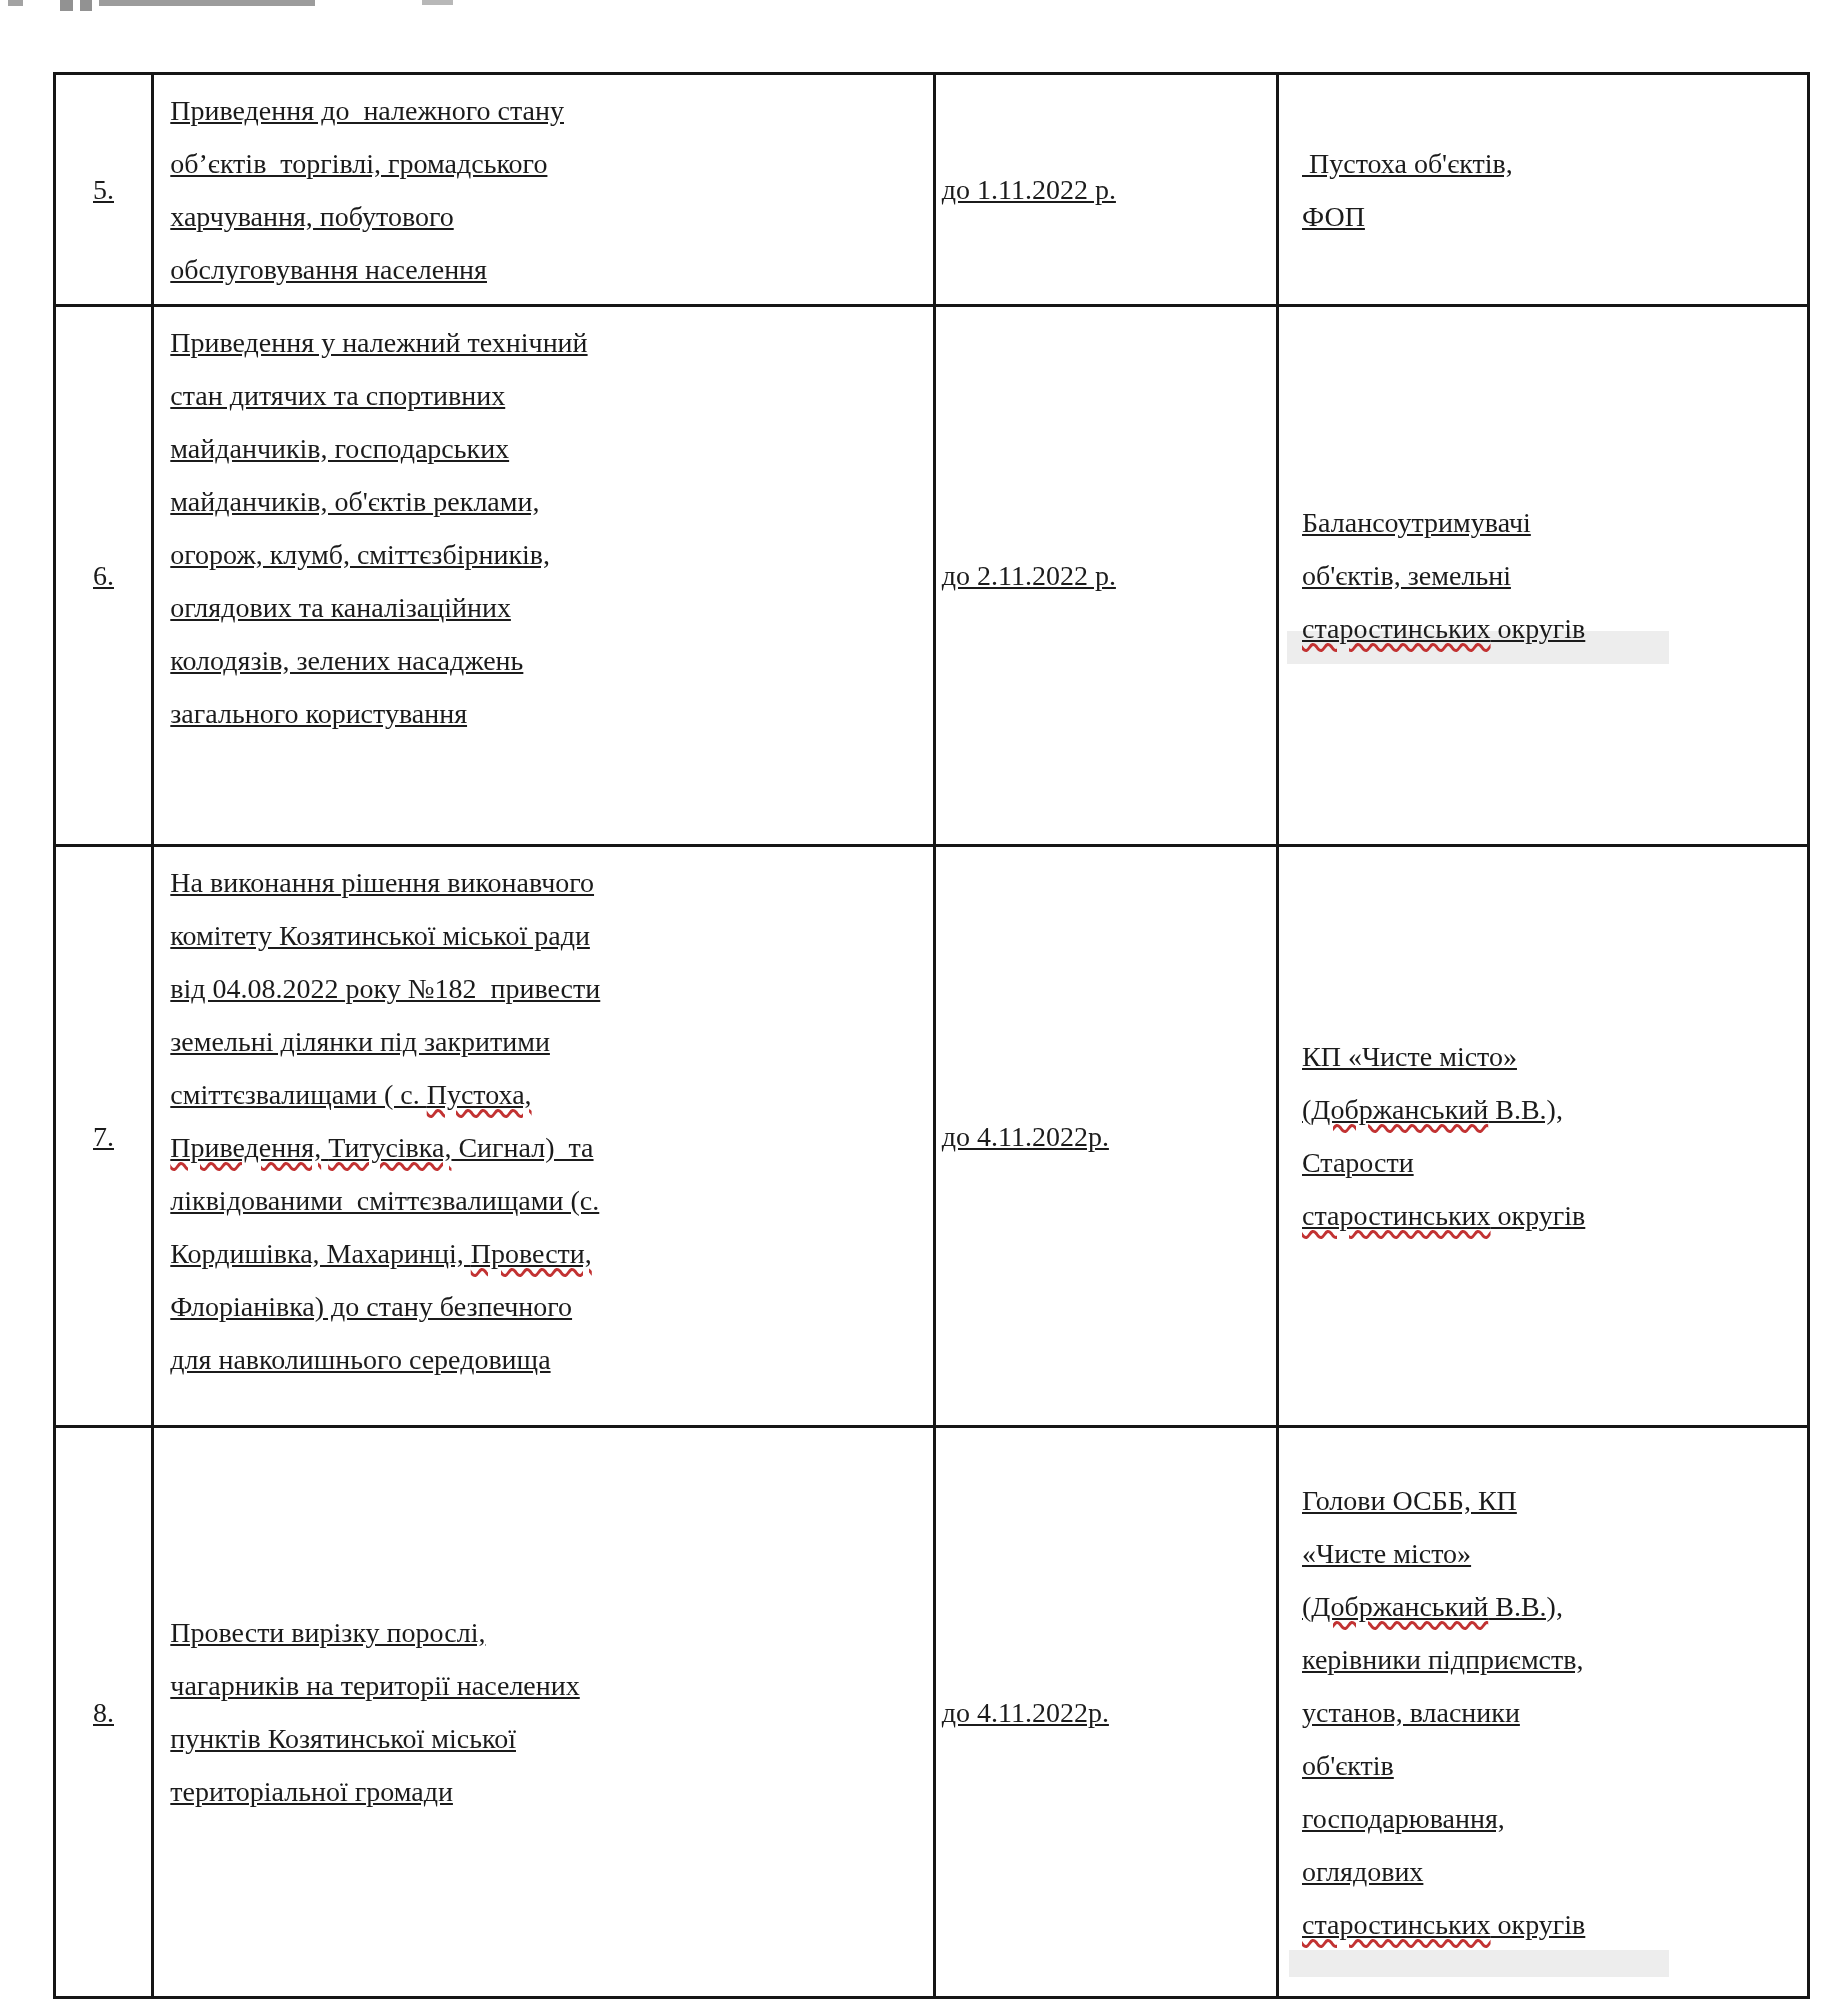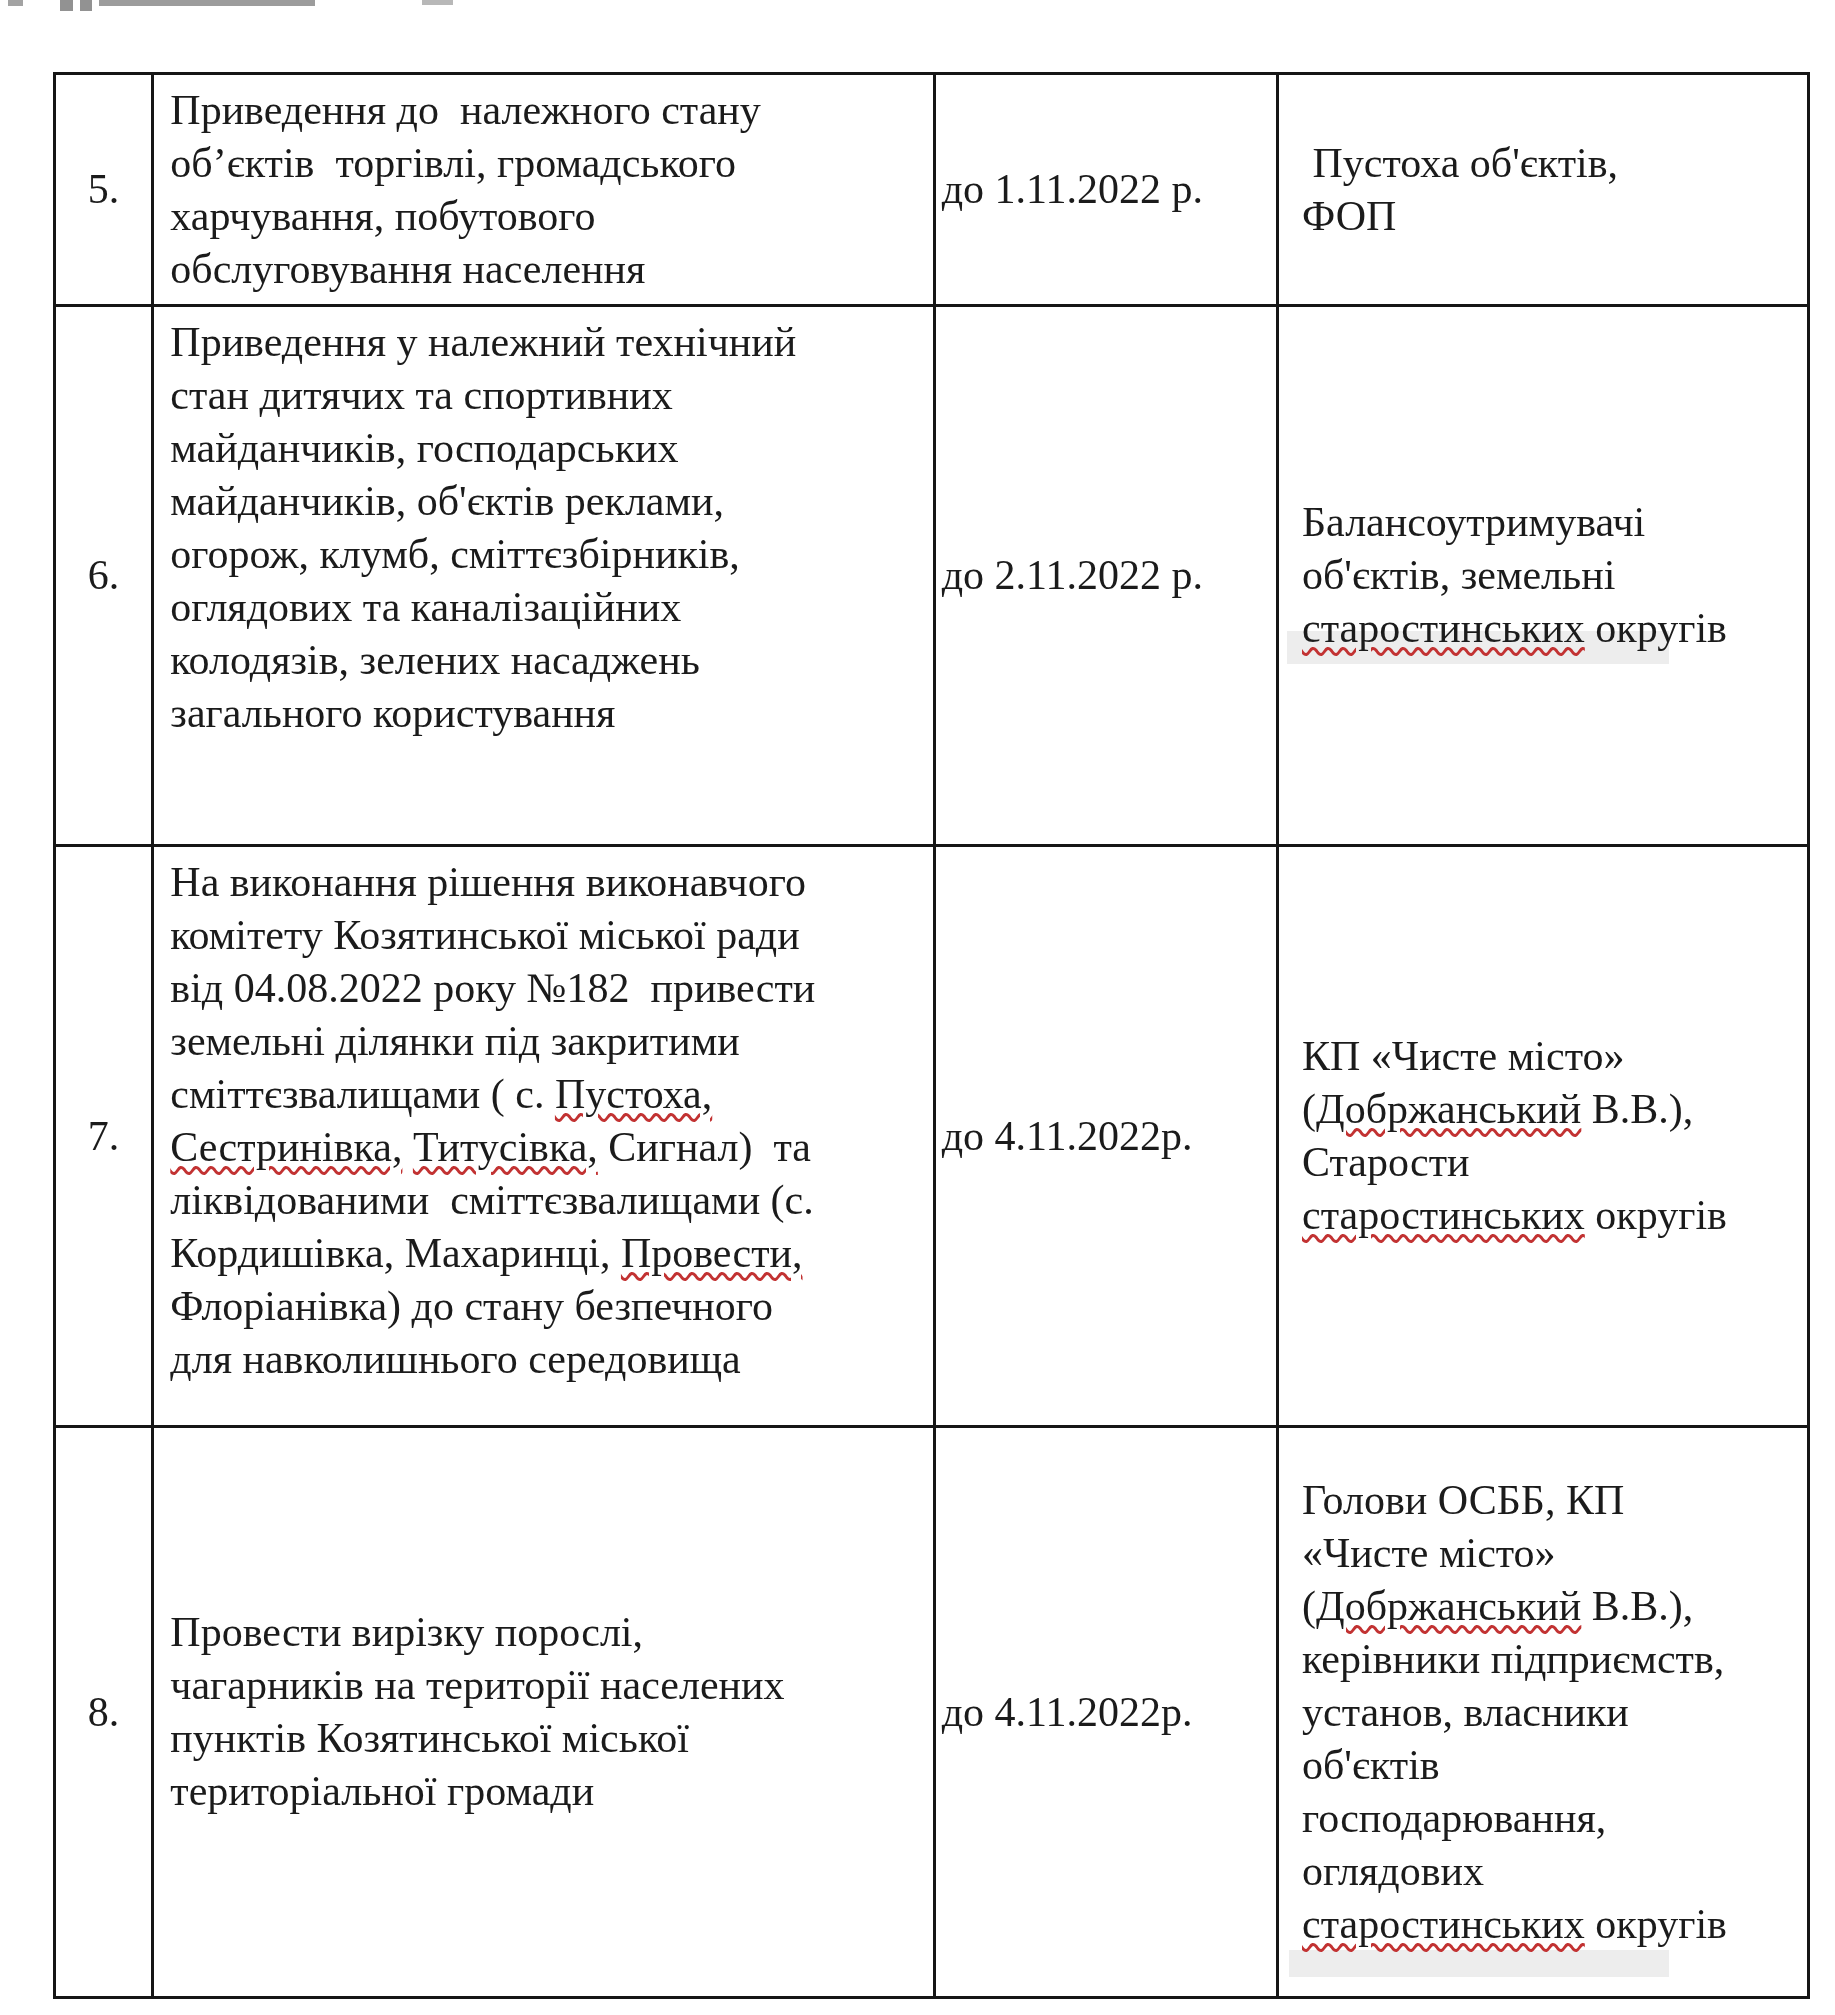--- a/index.html
+++ b/index.html
@@ -32,25 +32,26 @@
   table.doc{
     position:absolute;
     left:53px;
     top:72px;
     width:1754px;
     border-collapse:collapse;
     table-layout:fixed;
   }
   table.doc td{
     border:3.8px solid var(--border);
-    font-size:42px;
+    font-size:28px;
     line-height:53px;
     white-space:pre-wrap;
     word-wrap:break-word;
     color:var(--text);
+    text-decoration:underline;
   }
   tr.r1{height:231px;}
   tr.r2{height:540px;}
   tr.r3{height:581px;}
   tr.r4{height:571px;}
   td.num{
     text-align:center;
     vertical-align:middle;
     padding:0 3.8px;
   }
@@ -121,21 +122,21 @@
 об'єктів, земельні
 </span><span class="misspell">старостинських</span><span> округів</span></td>
         </tr>
         <tr class="r3">
           <td class="num">7.</td>
           <td class="task"><span>На виконання рішення виконавчого
 комітету Козятинської міської ради
 від 04.08.2022 року №182  привести
 земельні ділянки під закритими
 сміттєзвалищами ( с. </span><span class="misspell">Пустоха,</span><span>
-</span><span class="misspell">Сестринівка,</span><span> </span><span class="misspell">Титусівка,</span><span> Сигнал)  та
+</span><span class="misspell">Приведення,</span><span> </span><span class="misspell">Титусівка,</span><span> Сигнал)  та
 ліквідованими  сміттєзвалищами (с.
 Кордишівка, Махаринці, </span><span class="misspell">Провести,</span><span>
 Флоріанівка) до стану безпечного
 для навколишнього середовища</span></td>
           <td class="deadline">до 4.11.2022р.</td>
           <td class="resp"><span>КП «Чисте місто»
 (</span><span class="misspell">Добржанський</span><span> В.В.),
 Старости
 </span><span class="misspell">старостинських</span><span> округів</span></td>
         </tr>

